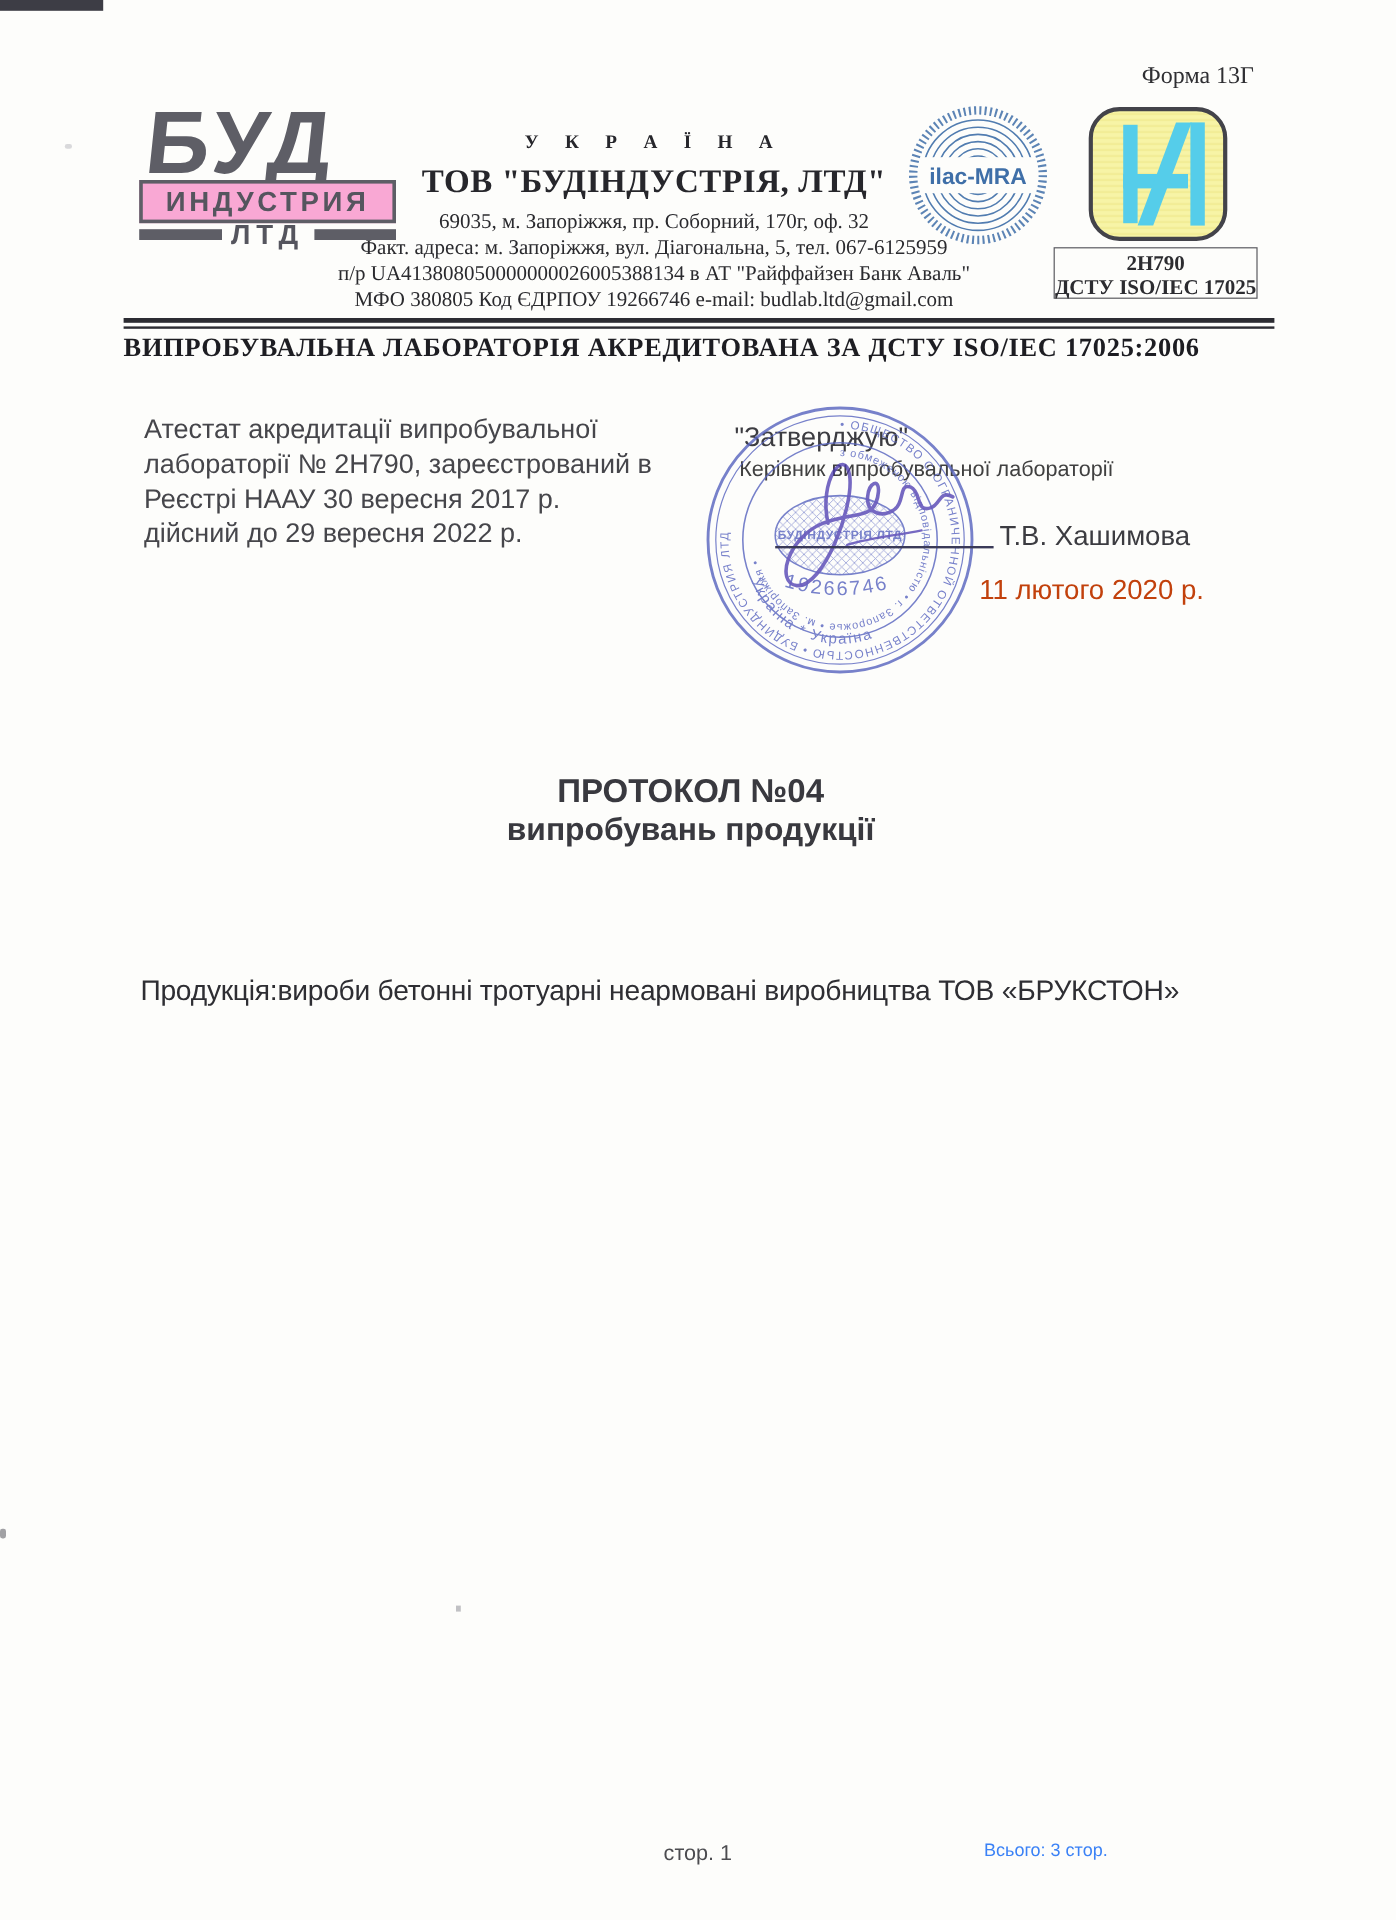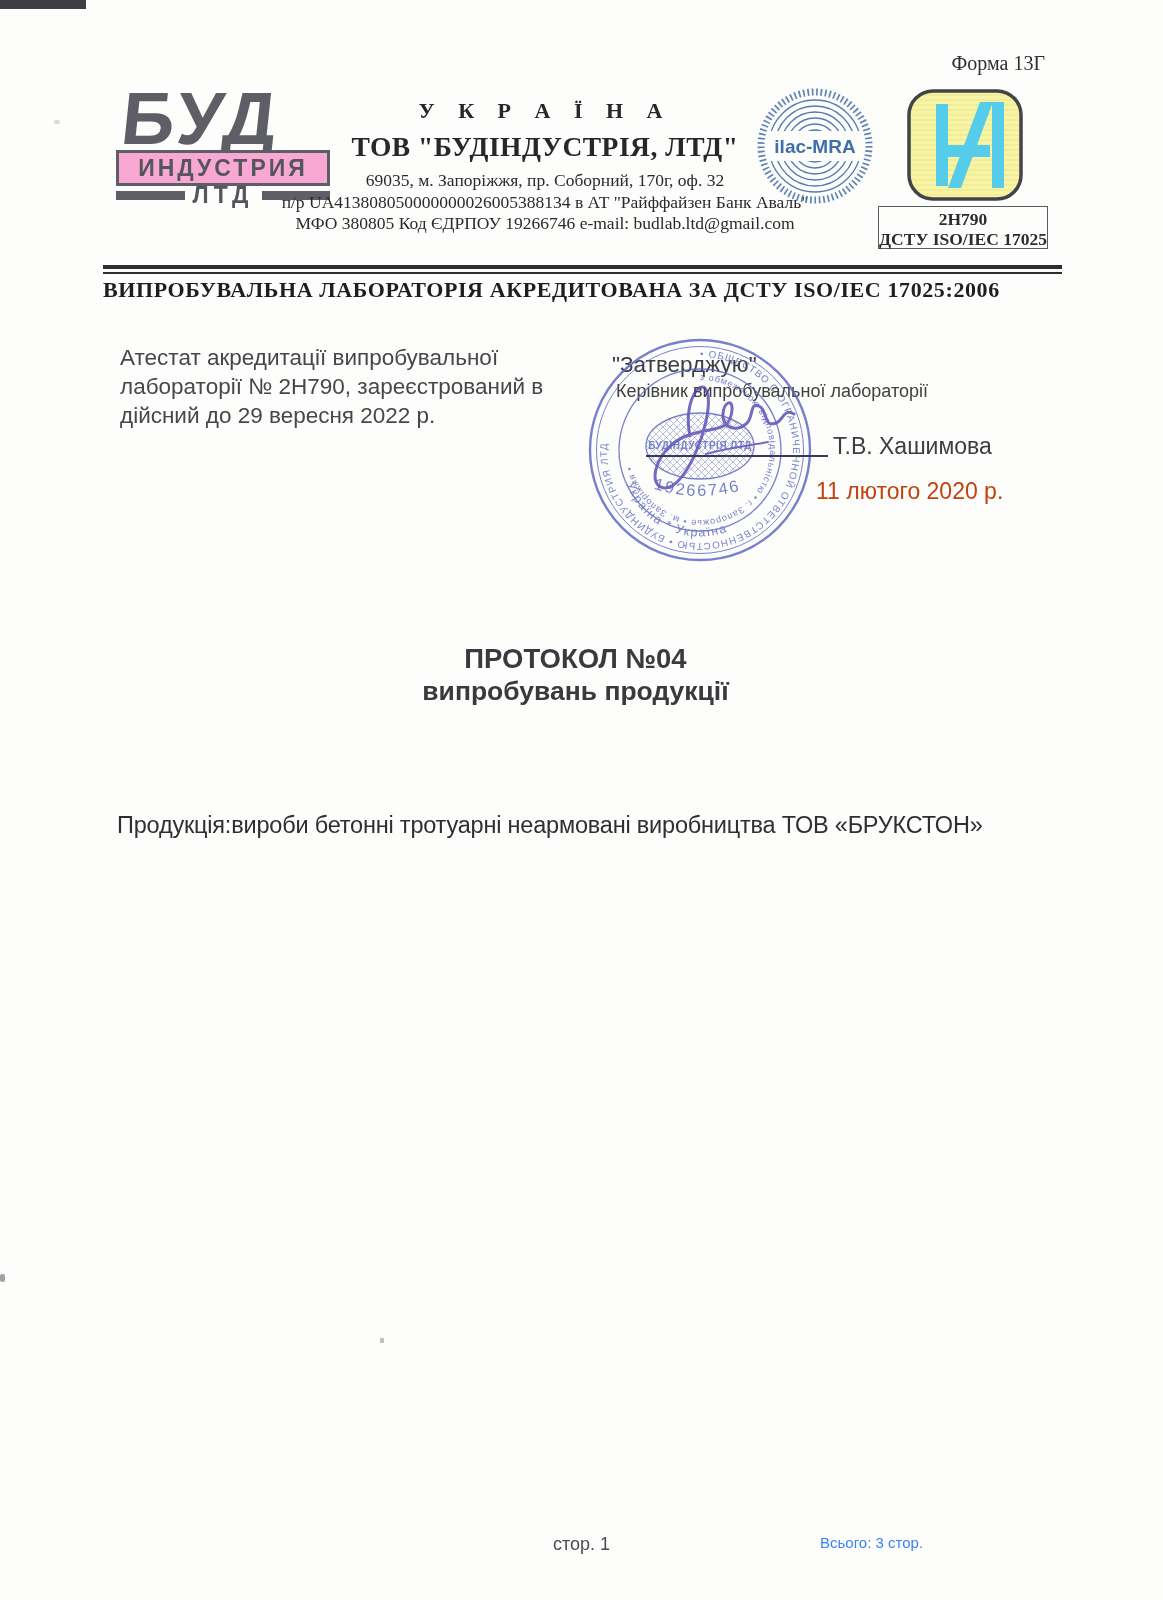--- a/index.html
+++ b/index.html
@@ -29,21 +29,21 @@
     transform:skewX(-6deg);font-family:"Liberation Sans",sans-serif;line-height:1;}
   .logo-band{position:absolute;left:0;top:60px;width:208px;height:30px;
     background:#f9a8d4;border:3px solid #5e5e66;display:flex;align-items:center;justify-content:center;}
   .logo-band span{font-weight:bold;font-size:23px;letter-spacing:3px;color:#55555e;}
   .logo-ltd{position:absolute;left:0;top:92px;width:214px;display:flex;align-items:center;justify-content:space-between;gap:8px;}
   .logo-ltd .bar{height:9px;background:#5e5e66;flex:1;}
   .logo-ltd span{font-weight:bold;font-size:23px;letter-spacing:5px;color:#55555e;}
 
   
   .hdr{left:245px;top:98px;width:600px;text-align:center;color:#26262b;}
-  .hdr .country{font-weight:bold;font-size:22px;letter-spacing:9px;}
+  .hdr .country{font-weight:bold;font-size:16px;letter-spacing:9px;margin-top:12px;}
   .hdr .company{font-weight:bold;font-size:27.5px;margin-top:7px;letter-spacing:.5px;}
   .hdr .addr{font-size:17.5px;line-height:21.5px;margin-top:7px;color:#2a2a2e;}
 
   .ilac{left:753px;top:84px;}
   .naau{left:906px;top:88px;}
   .naau-box{left:878px;top:206px;width:170px;height:43px;border:1.5px solid #5a5a60;
     text-align:center;font-weight:bold;font-size:17.5px;line-height:20px;color:#2c2c30;padding-top:2px;box-sizing:border-box;}
 
   .rule-thick{left:103px;top:265px;width:959px;height:3.5px;background:#2c2c32;}
   .rule-thin{left:103px;top:272px;width:959px;height:1.5px;background:#2c2c32;}
@@ -91,20 +91,21 @@
       <span>ЛТД</span>
       <div class="bar"></div>
     </div>
   </div>
 
   <div class="abs hdr serif">
     <div class="country">У К Р А Ї Н А</div>
     <div class="company">ТОВ "БУДІНДУСТРІЯ, ЛТД"</div>
     <div class="addr">
       <div>69035, м. Запоріжжя, пр. Соборний, 170г, оф. 32</div>
+      <div>Факт. адреса: м. Запоріжжя, вул. Діагональна, 5, тел. 067-6125959</div>
       <div>п/р UA413808050000000026005388134 в АТ "Райффайзен Банк Аваль"</div>
       <div>МФО 380805  Код ЄДРПОУ 19266746  e-mail: budlab.ltd@gmail.com</div>
     </div>
   </div>
 
   <svg class="abs ilac" width="124" height="124" viewBox="0 0 124 124">
     <defs>
       <mask id="bandmask">
         <rect x="0" y="0" width="124" height="124" fill="white"></rect>
         <rect x="0" y="47" width="124" height="30" fill="black"></rect>
@@ -146,20 +147,21 @@
     <div>ДСТУ ISO/ІЕС 17025</div>
   </div>
 
   <div class="abs rule-thick"></div>
   <div class="abs rule-thin"></div>
   <div class="abs banner serif">ВИПРОБУВАЛЬНА ЛАБОРАТОРІЯ АКРЕДИТОВАНА ЗА ДСТУ ISO/ІЕС 17025:2006</div>
 
   <div class="abs acc-note">
     <div>Атестат акредитації випробувальної</div>
     <div>лабораторії № 2Н790, зареєстрований в</div>
+    <div>Реєстрі НААУ 30 вересня 2017 р.</div>
     <div>дійсний до 29 вересня 2022 р.</div>
   </div>
 
   <div class="abs appr-quote">"Затверджую"</div>
   <div class="abs appr-role">Керівник випробувальної лабораторії</div>
   <div class="abs sig-line"></div>
   <div class="abs appr-name">Т.В. Хашимова</div>
   <div class="abs appr-date">11 лютого 2020 р.</div>
 
   <svg class="abs stamp" width="228" height="228" viewBox="0 0 228 228">

